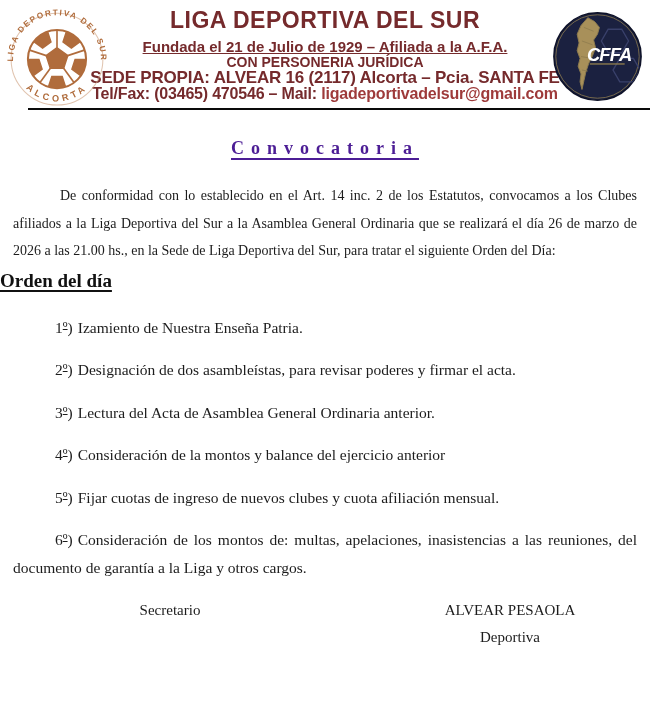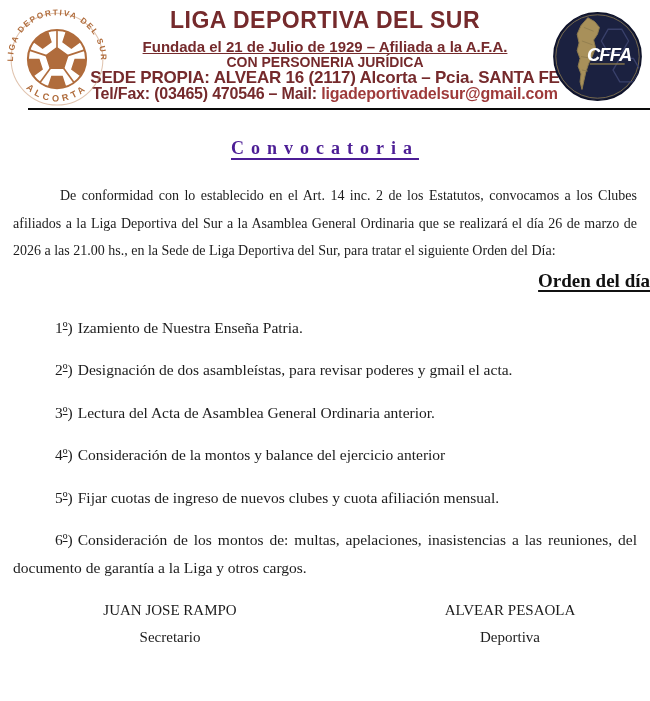--- a/index.html
+++ b/index.html
@@ -28,21 +28,21 @@
   .doc-title {
     margin-top:28px; text-align:center; font-weight:bold; font-size:18px;
     letter-spacing:7px; text-decoration:underline; text-underline-offset:4px;
     text-decoration-thickness:2px; color:#4c1d95;
   }
   .intro {
     margin:23px 13px 0 13px; text-align:justify; text-indent:47px;
     font-size:14px; line-height:27.5px;
   }
   .orden-title {
-    margin-top:5px; text-align:right; font-weight:bold; font-size:19px;
+    margin-top:5px; text-align:left; font-weight:bold; font-size:19px;
     text-decoration:underline; text-underline-offset:3px; text-decoration-thickness:2px;
     color:#111;
   }
   .items { margin-top:22px; }
   .item {
     margin:15px 13px 0 13px; text-indent:42px; text-align:justify;
     font-size:15.5px; line-height:27.5px;
   }
   .item:first-child { margin-top:13px; }
   .item-num { margin-right:5px; }
@@ -129,30 +129,29 @@
   <div class="rule"></div>
 
   <div class="doc-title">Convocatoria</div>
 
   <p class="intro">De conformidad con lo establecido en el Art. 14 inc. 2 de los Estatutos, convocamos a los Clubes afiliados a la Liga Deportiva del Sur a la Asamblea General Ordinaria que se realizará el día 26 de marzo de 2026 a las 21.00 hs., en la Sede de Liga Deportiva del Sur, para tratar el siguiente Orden del Día:</p>
 
   <div class="orden-title">Orden del día</div>
 
   <div class="items">
     <p class="item"><span class="item-num"><span>1</span><span class="ord">º</span><span>)</span></span><span>Izamiento de Nuestra Enseña Patria.</span></p>
-    <p class="item"><span class="item-num"><span>2</span><span class="ord">º</span><span>)</span></span><span>Designación de dos asambleístas, para revisar poderes y gmail el acta.</span></p>
+    <p class="item"><span class="item-num"><span>2</span><span class="ord">º</span><span>)</span></span><span>Designación de dos asambleístas, para revisar poderes y firmar el acta.</span></p>
     <p class="item"><span class="item-num"><span>3</span><span class="ord">º</span><span>)</span></span><span>Lectura del Acta de Asamblea General Ordinaria anterior.</span></p>
     <p class="item"><span class="item-num"><span>4</span><span class="ord">º</span><span>)</span></span><span>Consideración de la montos y balance del ejercicio anterior</span></p>
     <p class="item"><span class="item-num"><span>5</span><span class="ord">º</span><span>)</span></span><span>Fijar cuotas de ingreso de nuevos clubes y cuota afiliación mensual.</span></p>
     <p class="item"><span class="item-num"><span>6</span><span class="ord">º</span><span>)</span></span><span>Consideración de los montos de: multas, apelaciones, inasistencias a las reuniones, del documento de garantía a la Liga y otros cargos.</span></p>
   </div>
 
   <div class="signatures">
     <div class="sig-block">
-      <div>JUAN JOSE RAMPO</div>
       <div>Secretario</div>
     </div>
     <div class="sig-block">
       <div>ALVEAR PESAOLA</div>
       <div>Deportiva</div>
     </div>
   </div>
 
 </div>
 

